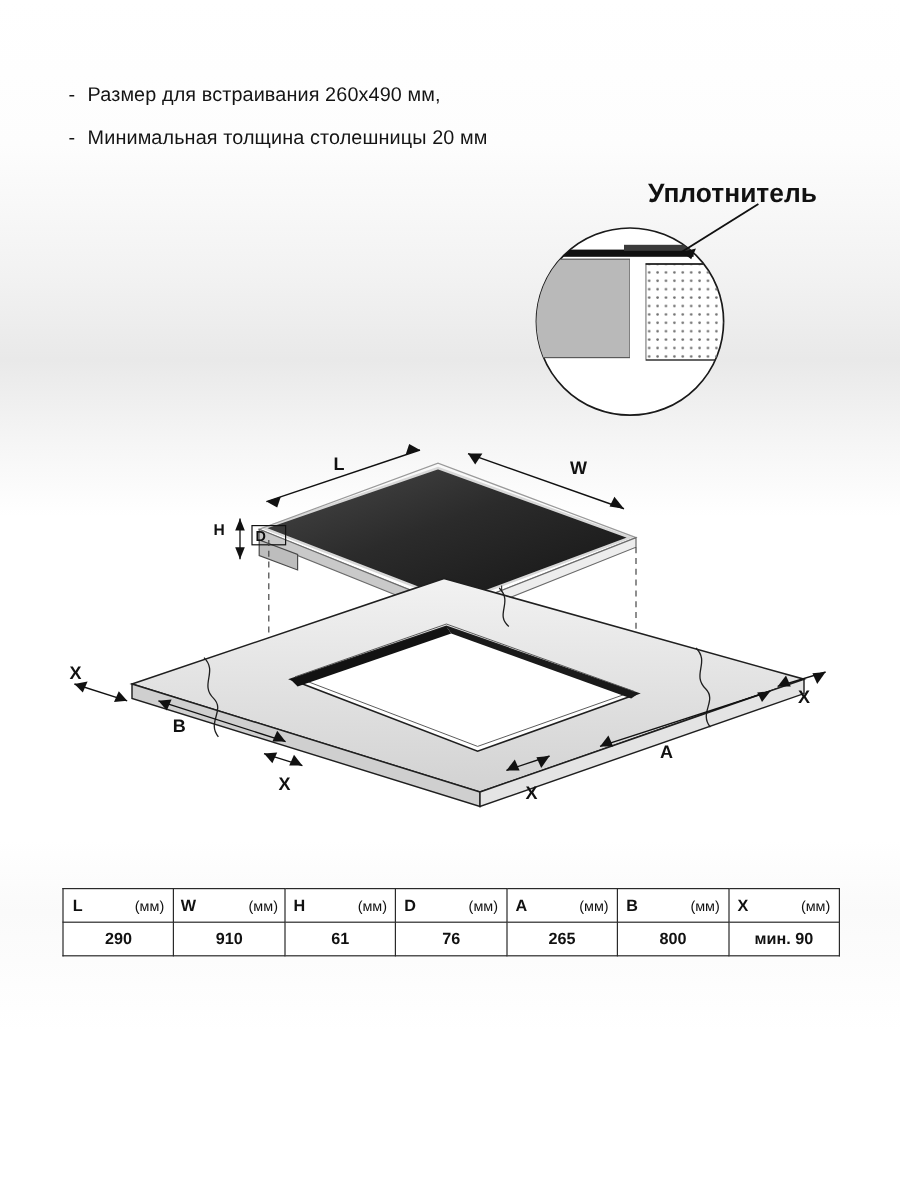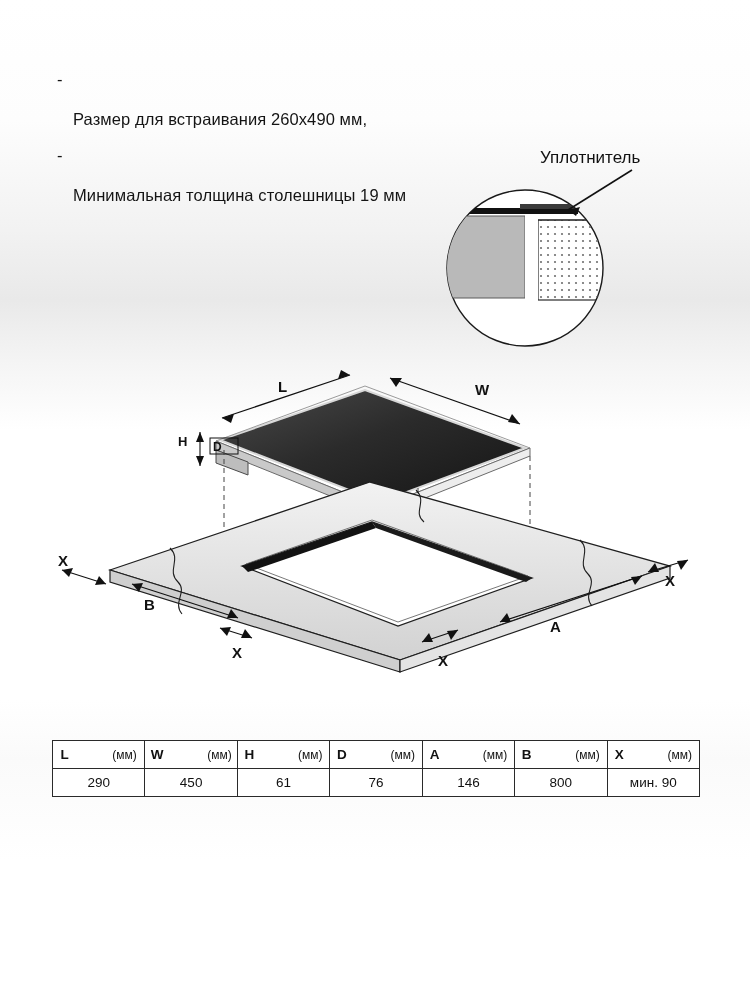--- a/index.html
+++ b/index.html
@@ -52,36 +52,37 @@
     line-height: 22px;
     color: #141414;
     margin-bottom: 14px;
     letter-spacing: 0.1px;
   }
   .note-dash {
     width: 16px;
     flex: 0 0 16px;
     color: #141414;
   }
-  .note-text { flex: 1; margin-top: 40px; }
+  .note-text { flex: 1; }
 
   .detail-wrap {
     position: absolute;
     left: 420px;
     top: 148px;
     width: 300px;
     height: 210px;
   }
   .seal-label {
     position: absolute;
     left: 120px;
     top: 0px;
-    font-size: 17px;
+    font-size: 22px;
     color: #111;
     white-space: nowrap;
+    font-weight: bold;
   }
   .main-diagram {
     position: absolute;
     left: 20px;
     top: 370px;
     width: 710px;
     height: 320px;
   }
   .table-wrap {
     position: absolute;
@@ -98,38 +99,38 @@
     border: 1px solid #2a2a2a;
     text-align: center;
     font-size: 13.5px;
     height: 27px;
     background: #fff;
     color: #111;
     padding: 0;
   }
   table.dims th { font-weight: bold; }
   table.dims th .unit { font-weight: normal; font-size: 12px; margin-left: 40px; }
-  table.dims td { font-weight: normal; }
+  table.dims td { font-weight: bold; }
   svg { display: block; }
   text { font-family: "Liberation Sans", sans-serif; }
 </style>
 </head>
 <body>
 
 <div id="page">
   <div class="bg-wash"></div>
 
   <div class="notes">
     <div class="note-line">
       <span class="note-dash">-</span>
       <span class="note-text">Размер для встраивания 260х490 мм,</span>
     </div>
     <div class="note-line">
       <span class="note-dash">-</span>
-      <span class="note-text">Минимальная толщина столешницы 19 мм</span>
+      <span class="note-text">Минимальная толщина столешницы 20 мм</span>
     </div>
   </div>
 
   <div class="detail-wrap">
     <svg width="300" height="210" viewBox="0 0 300 210">
       <defs>
         <pattern id="dots" width="7" height="7" patternUnits="userSpaceOnUse">
           <circle cx="2" cy="2" r="1.1" fill="#6f6f6f"></circle>
         </pattern>
         <clipPath id="circClip">
@@ -308,23 +309,23 @@
           <th><span>H</span> <span class="unit">(мм)</span></th>
           <th><span>D</span> <span class="unit">(мм)</span></th>
           <th><span>A</span> <span class="unit">(мм)</span></th>
           <th><span>B</span> <span class="unit">(мм)</span></th>
           <th><span>X</span> <span class="unit">(мм)</span></th>
         </tr>
       </thead>
       <tbody>
         <tr>
           <td>290</td>
-          <td>450</td>
+          <td>910</td>
           <td>61</td>
           <td>76</td>
-          <td>146</td>
+          <td>265</td>
           <td>800</td>
           <td>мин. 90</td>
         </tr>
       </tbody>
     </table>
   </div>
 </div>
 
 </body></html>

